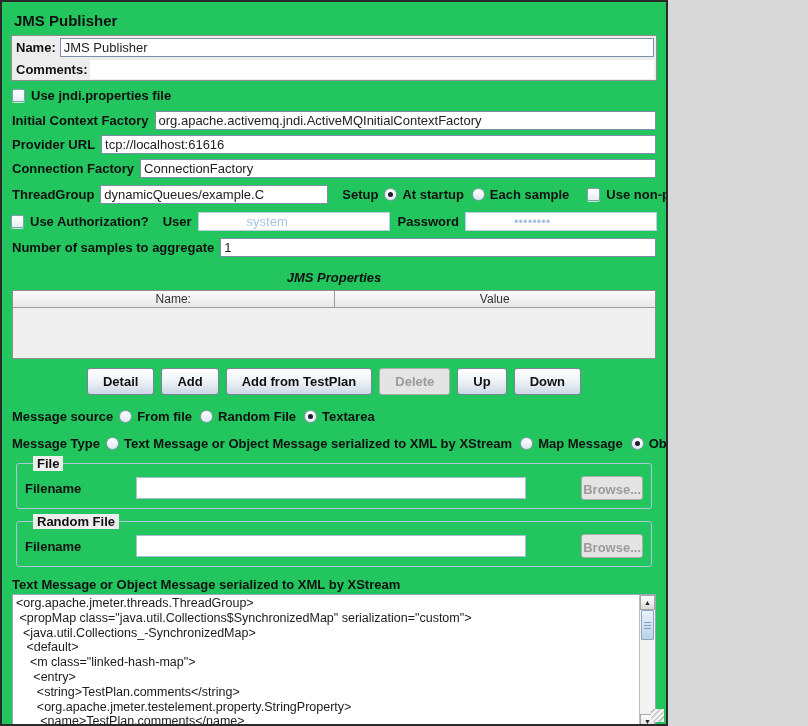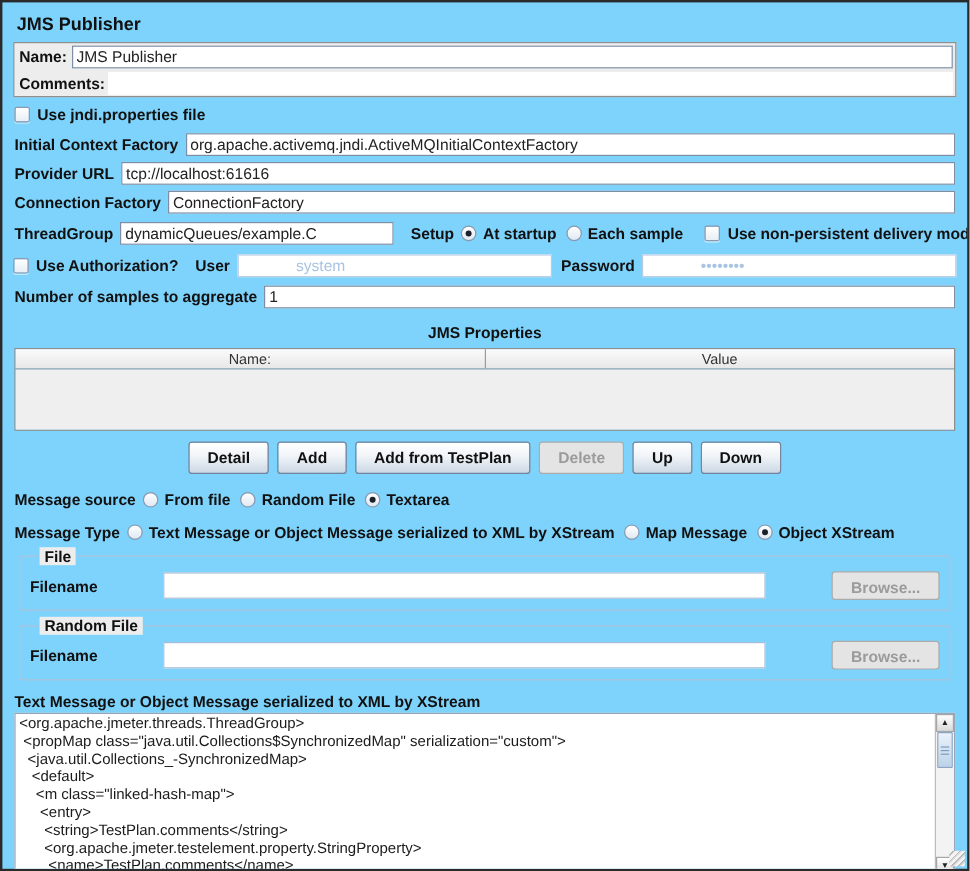--- a/index.html
+++ b/index.html
@@ -1,22 +1,22 @@
 <!DOCTYPE html>
 <html><head>
 <meta charset="utf-8">
 <style>
   * { box-sizing: border-box; margin: 0; padding: 0; }
   html,body { background:#d8d8d8; }
   body { font-family: "Liberation Sans", sans-serif; }
 
   .window {
     position: relative;
-    width: 808px; height: 726px;
-    background: #7dd3fc;
+    width: 668px; height: 726px;
+    background: #22c55e;
     border: 2px solid #2a2a2a;
     overflow: hidden;
   }
 
   .screen-title {
     margin: 10px 12px 6px 12px;
     font-size: 15px; font-weight: bold; color: #111;
   }
 
   
@@ -51,21 +51,21 @@
   }
 
   .field-row .tfield { flex: 1; }
   .ml6 { margin-left: 6px; } .ml8 { margin-left: 8px; } .ml14 { margin-left: 14px; } .ml18 { margin-left: 18px; }
 
   .dest-input { width: 228px; flex: none; margin-left: 6px; }
 
   .auth-input { flex: 1; margin-left: 6px; border-color: #b9cde4; color: #a9c4e2; padding-left: 48px; }
 
   
-  .props-title { text-align: center; font-size: 13px; font-weight: bold; margin-top: 13px; color:#111; }
+  .props-title { text-align: center; font-size: 13px; font-weight: bold; margin-top: 13px; color:#111;font-style:italic; }
   .ptable { margin: 5px 10px 0; border: 1px solid #8e8e8e; }
   .ptable-head { display: flex; height: 17px; background: linear-gradient(#fbfbfb, #e7e7e7); border-bottom: 1px solid #9c9c9c; }
   .ptable-head .hcell {
     flex: 1; font-size: 12px; color: #333; text-align: center; line-height: 16px;
   }
   .ptable-head .hcell:first-child { border-right: 1px solid #9c9c9c; }
   .ptable-body { height: 50px; background: #efefef; }
 
   
   .btn-row { display: flex; justify-content: center; gap: 7px; margin-top: 9px; }
@@ -88,21 +88,21 @@
     border: 1px solid #aec4da; border-radius: 3px;
     padding: 12px 8px 8px 8px;
   }
   .group-legend {
     position: absolute; top: -8px; left: 16px;
     background: #ededed; padding: 0 4px;
     font-size: 13px; font-weight: bold; color: #111;
   }
   .group .grow { display: flex; align-items: center; gap: 41px; }
   .group .tfield { flex: 1; margin-left: 14px; border-color: #a9bed4; height: 22px; }
-  .browse-btn { margin-left: 14px; padding: 4px 15px; height: 24px; flex: none; }
+  .browse-btn { margin-left: 14px; padding: 4px 1px; height: 24px; flex: none; }
 
   
   .ta-label { margin: 10px 10px 2px; font-size: 13px; font-weight: bold; color:#111; }
   .ta-box {
     margin: 0 10px; height: 136px; background: #fff;
     border: 1px solid #97a7ba; display: flex;
   }
   .ta-content {
     flex: 1; overflow: hidden; padding: 1px 3px;
     font-family: "Liberation Sans", sans-serif;

